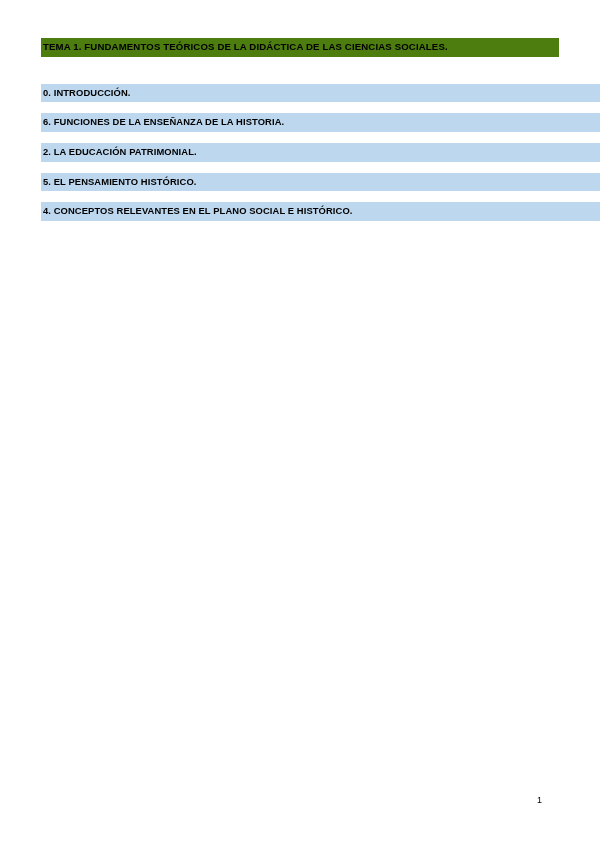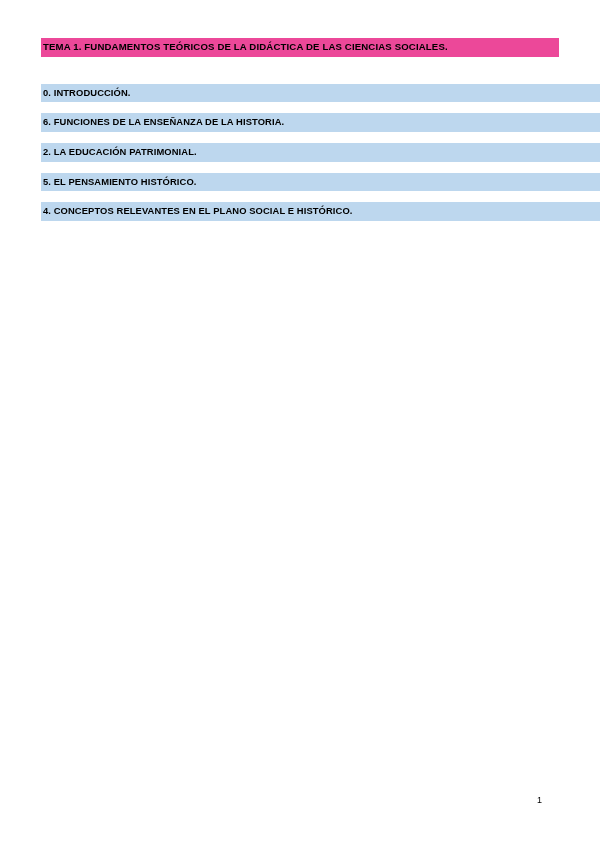--- a/index.html
+++ b/index.html
@@ -22,21 +22,21 @@
     background: #ffffff;
     box-sizing: border-box;
   }
   .content {
     position: absolute;
     left: 41px;
     top: 38px;
     width: 518px;
   }
   .title-bar {
-    background: #ec4899;
+    background: #4d7c0f;
     font-size: 9.6px;
     font-weight: bold;
     letter-spacing: 0.15px;
     line-height: 1.55;
     padding: 2px 2px 2px 2px;
     width: 518px;
     box-sizing: border-box;
     color: #000000;
   }
   .spacer {

